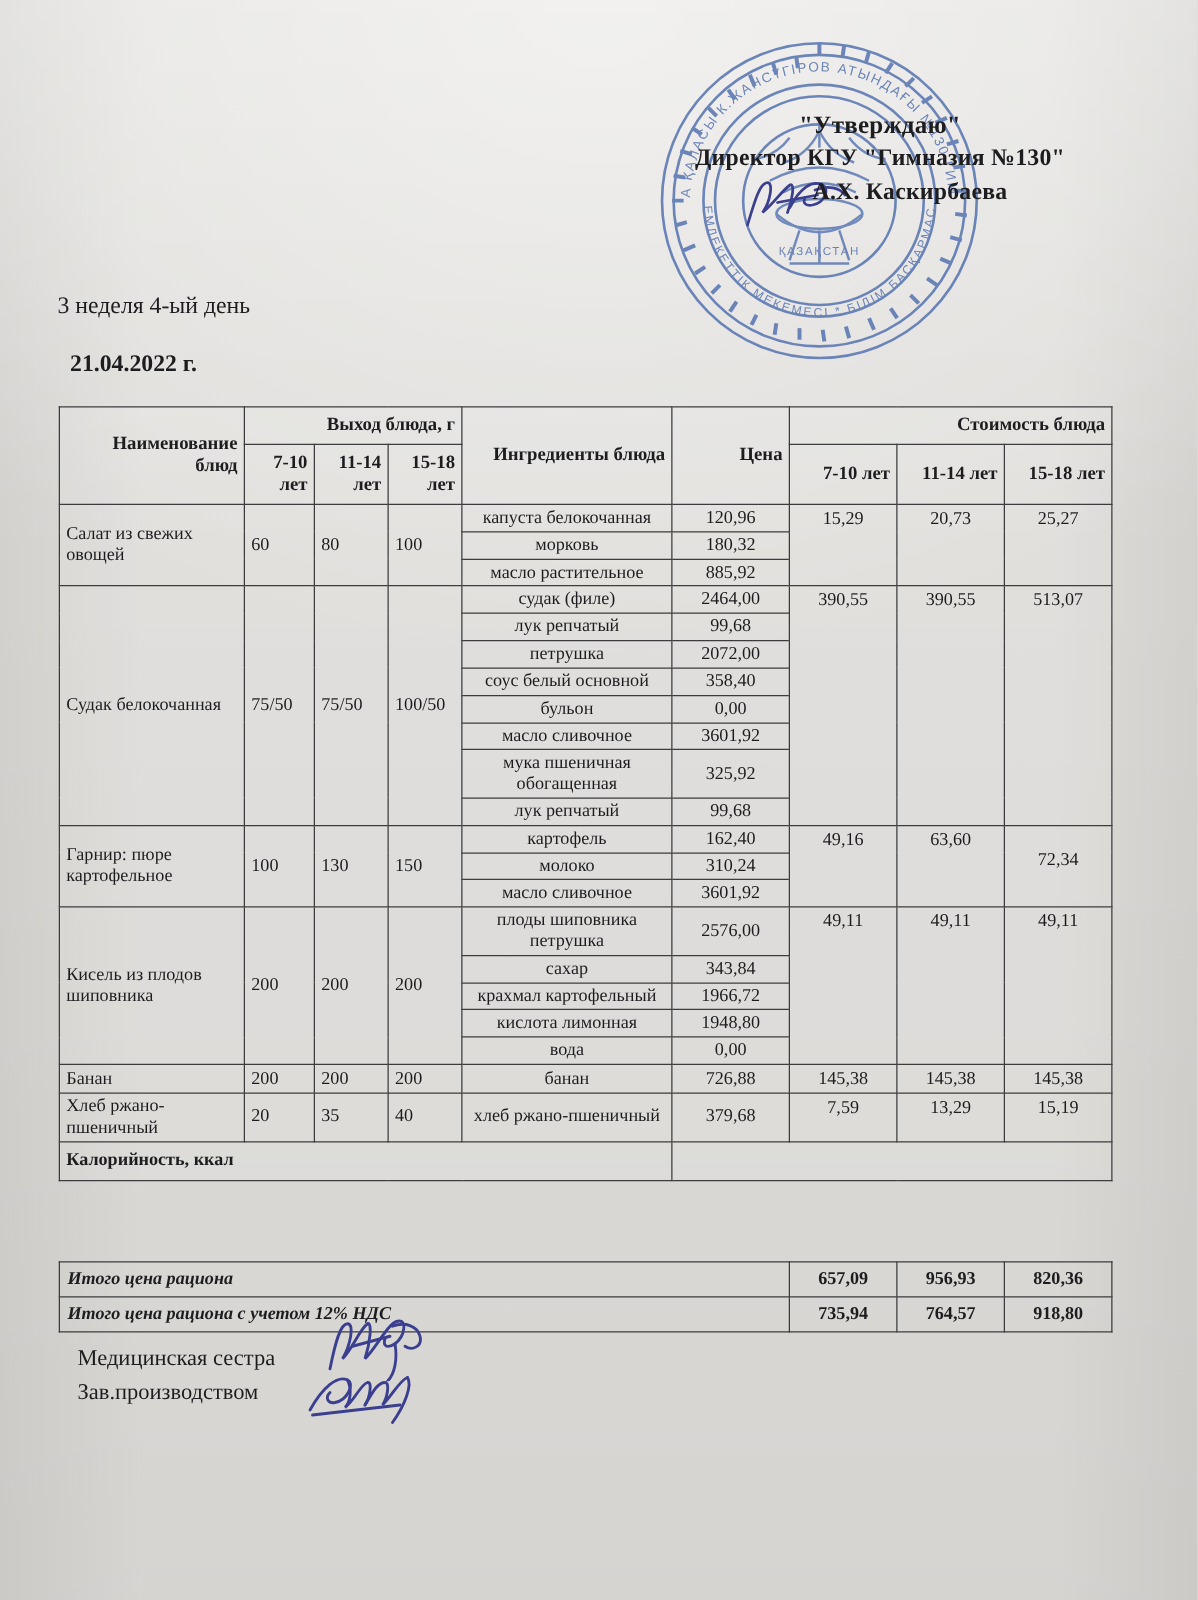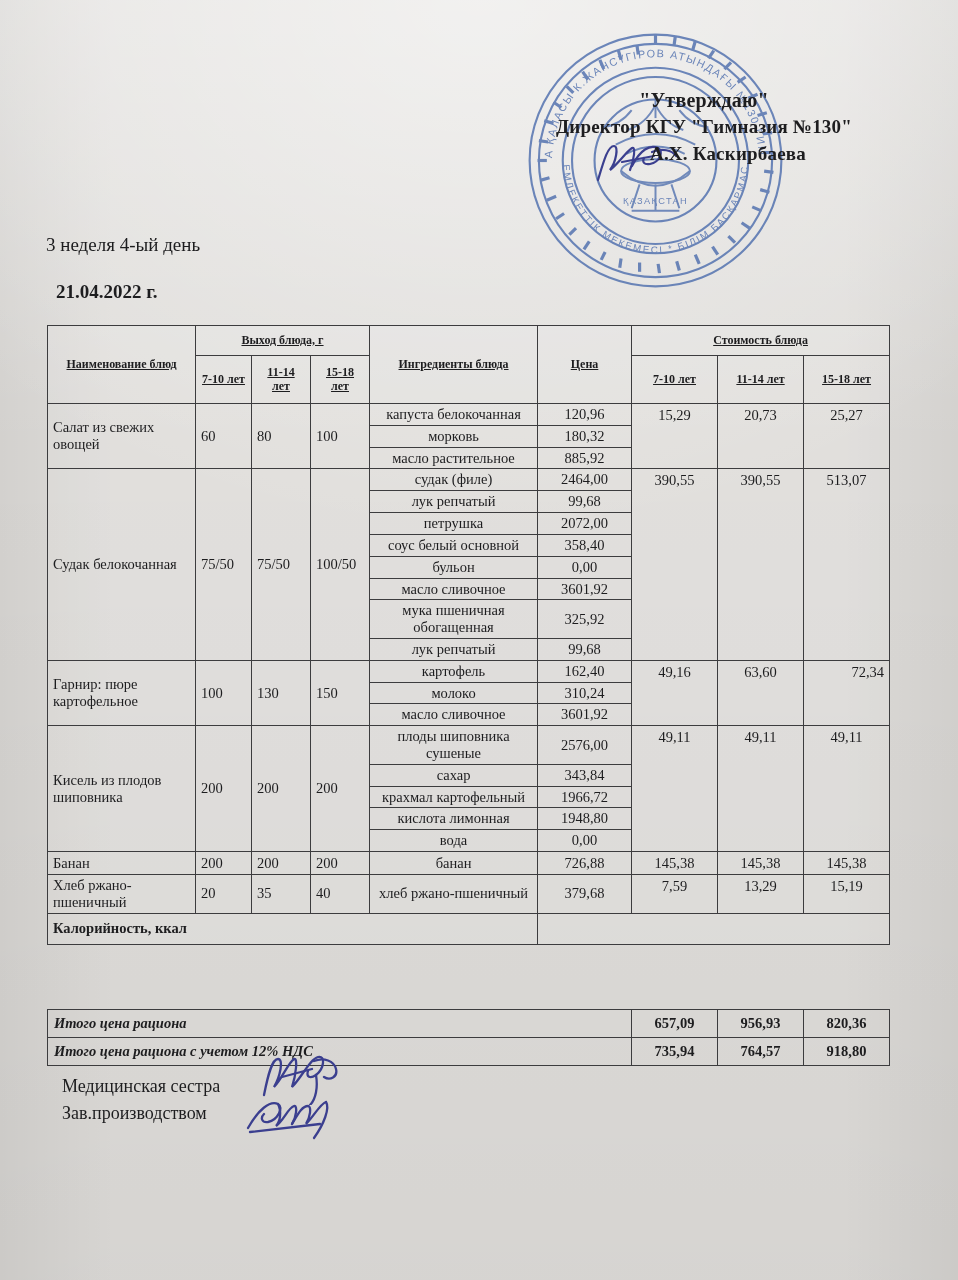--- a/index.html
+++ b/index.html
@@ -60,21 +60,21 @@
     table-layout:fixed;
     font-size:14.5px;
     background:rgba(255,255,255,.1);
   }
   .menu-table th,.menu-table td{
     border:1.4px solid #3c3c3e;
     padding:2px 5px;
     vertical-align:middle;
     line-height:1.16;
   }
-  .menu-table th{font-weight:bold; text-align:center; font-size:12px;text-decoration:underline;}
+  .menu-table th{font-weight:bold; text-align:right; font-size:15px;}
   .c-name{text-align:left;}
   .c-num{text-align:left;}
   .c-ing{text-align:center;}
   .c-price{text-align:center;}
   .c-cost{text-align:center;}
 
   .hdr-main{height:30px;}
   .hdr-sub{height:48px;}
 
   .row-kcal td{font-weight:bold; text-align:left; height:26px;}
@@ -292,36 +292,36 @@
       </tr>
       <tr>
         <td class="c-name" rowspan="3">Гарнир: пюре картофельное</td>
         <td class="c-num" rowspan="3">100</td>
         <td class="c-num" rowspan="3">130</td>
         <td class="c-num" rowspan="3">150</td>
         <td class="c-ing">картофель</td>
         <td class="c-price">162,40</td>
         <td class="c-cost" rowspan="3" style="vertical-align: top; padding-top: 3px;">49,16</td>
         <td class="c-cost" rowspan="3" style="vertical-align: top; padding-top: 3px;">63,60</td>
-        <td class="c-cost" rowspan="3" style="vertical-align: top; padding-top: 3px; text-align: right;">72,34</td>
+        <td class="c-cost" rowspan="3" style="vertical-align: top; padding-top: 19px;">72,34</td>
       </tr>
       <tr>
         <td class="c-ing">молоко</td>
         <td class="c-price">310,24</td>
       </tr>
       <tr>
         <td class="c-ing">масло сливочное</td>
         <td class="c-price">3601,92</td>
       </tr>
       <tr>
         <td class="c-name" rowspan="5">Кисель из плодов шиповника</td>
         <td class="c-num" rowspan="5">200</td>
         <td class="c-num" rowspan="5">200</td>
         <td class="c-num" rowspan="5">200</td>
-        <td class="c-ing">плоды шиповника сушеные</td>
+        <td class="c-ing">плоды шиповника петрушка</td>
         <td class="c-price">2576,00</td>
         <td class="c-cost" rowspan="5" style="vertical-align: top; padding-top: 3px;">49,11</td>
         <td class="c-cost" rowspan="5" style="vertical-align: top; padding-top: 3px;">49,11</td>
         <td class="c-cost" rowspan="5" style="vertical-align: top; padding-top: 3px;">49,11</td>
       </tr>
       <tr>
         <td class="c-ing">сахар</td>
         <td class="c-price">343,84</td>
       </tr>
       <tr>

